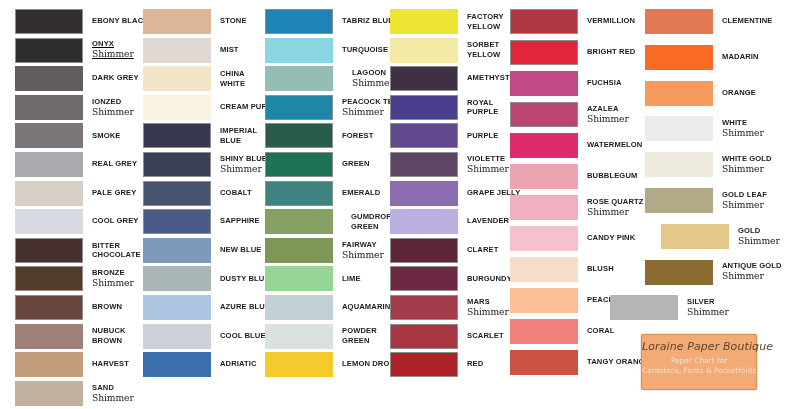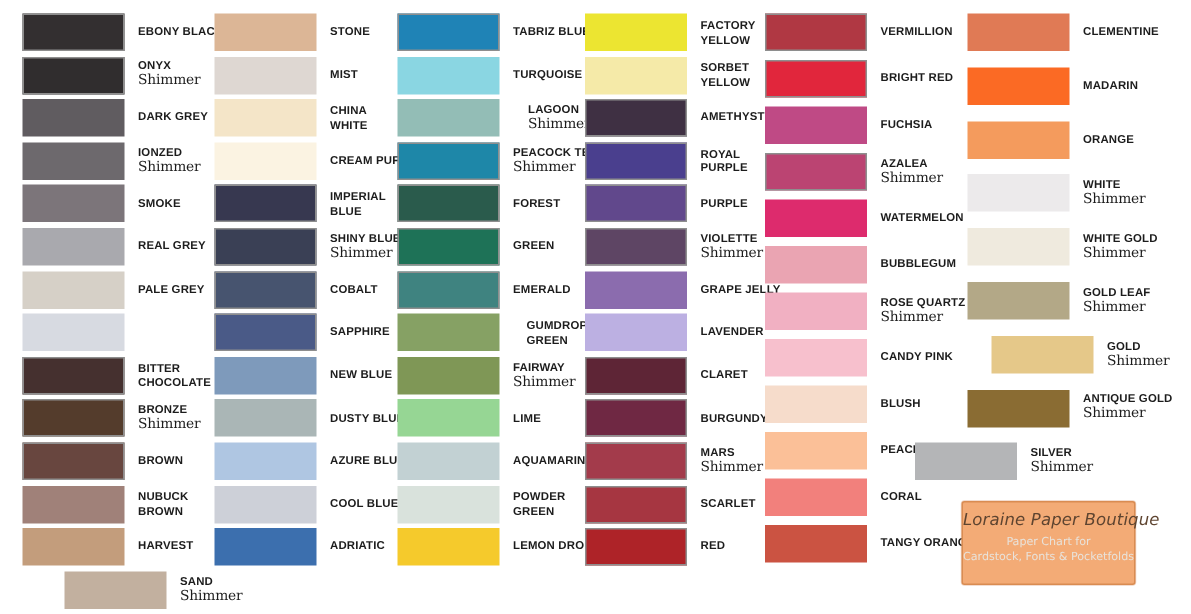--- a/index.html
+++ b/index.html
@@ -107,21 +107,21 @@
 <body>
 
 <div id="chart">
     <div class="column" style="left: 0px;">
       <div class="swatch-row" style="left: 15px; top: 9px; height: 25px;">
         <div class="swatch bordered" style="width: 68px; height: 25px; background: rgb(51, 47, 48);"></div>
         <div class="label-block centered" style="height: 25px;">
           <span class="name">EBONY BLACK</span>
         </div>
       </div>
-      <div class="swatch-row" style="left: 15px; top: 37.6px; height: 25px;">
+      <div class="swatch-row" style="left: 15px; top: 37.6px; height: 25px; text-decoration: underline;">
         <div class="swatch bordered" style="width: 68px; height: 25px; background: rgb(48, 45, 46);"></div>
         <div class="label-block centered" style="height: 25px;">
           <span class="name">ONYX</span>
           <span class="shimmer">Shimmer</span>
         </div>
       </div>
       <div class="swatch-row" style="left: 15px; top: 66.2px; height: 25px;">
         <div class="swatch" style="width: 68px; height: 25px; background: rgb(96, 92, 96);"></div>
         <div class="label-block centered" style="height: 25px;">
           <span class="name">DARK GREY</span>
@@ -147,20 +147,23 @@
         </div>
       </div>
       <div class="swatch-row" style="left: 15px; top: 180.6px; height: 25px;">
         <div class="swatch" style="width: 68px; height: 25px; background: rgb(214, 208, 199);"></div>
         <div class="label-block centered" style="height: 25px;">
           <span class="name">PALE GREY</span>
         </div>
       </div>
       <div class="swatch-row" style="left: 15px; top: 209.2px; height: 25px;">
         <div class="swatch" style="width: 68px; height: 25px; background: rgb(215, 218, 225);"></div>
+        <div class="label-block centered" style="height: 25px;">
+          <span class="name">COOL GREY</span>
+        </div>
       </div>
       <div class="swatch-row" style="left: 15px; top: 237.8px; height: 25px;">
         <div class="swatch bordered" style="width: 68px; height: 25px; background: rgb(69, 48, 47);"></div>
         <div class="label-block centered" style="height: 25px;">
           <span class="name two-line">BITTER
 CHOCOLATE</span>
         </div>
       </div>
       <div class="swatch-row" style="left: 15px; top: 266.4px; height: 25px;">
         <div class="swatch bordered" style="width: 68px; height: 25px; background: rgb(84, 60, 44);"></div>
@@ -181,21 +184,21 @@
           <span class="name two-line">NUBUCK
 BROWN</span>
         </div>
       </div>
       <div class="swatch-row" style="left: 15px; top: 352.2px; height: 25px;">
         <div class="swatch" style="width: 68px; height: 25px; background: rgb(195, 157, 124);"></div>
         <div class="label-block centered" style="height: 25px;">
           <span class="name">HARVEST</span>
         </div>
       </div>
-      <div class="swatch-row" style="left: 15px; top: 380.8px; height: 25px; margin-left: 28px;">
+      <div class="swatch-row" style="left: 15px; top: 380.8px; height: 25px;">
         <div class="swatch" style="width: 68px; height: 25px; background: rgb(194, 176, 159);"></div>
         <div class="label-block centered" style="height: 25px;">
           <span class="name">SAND</span>
           <span class="shimmer">Shimmer</span>
         </div>
       </div>
     </div>
     <div class="column" style="left: 0px;">
       <div class="swatch-row" style="left: 143px; top: 9px; height: 25px;">
         <div class="swatch" style="width: 68px; height: 25px; background: rgb(220, 182, 150);"></div>

